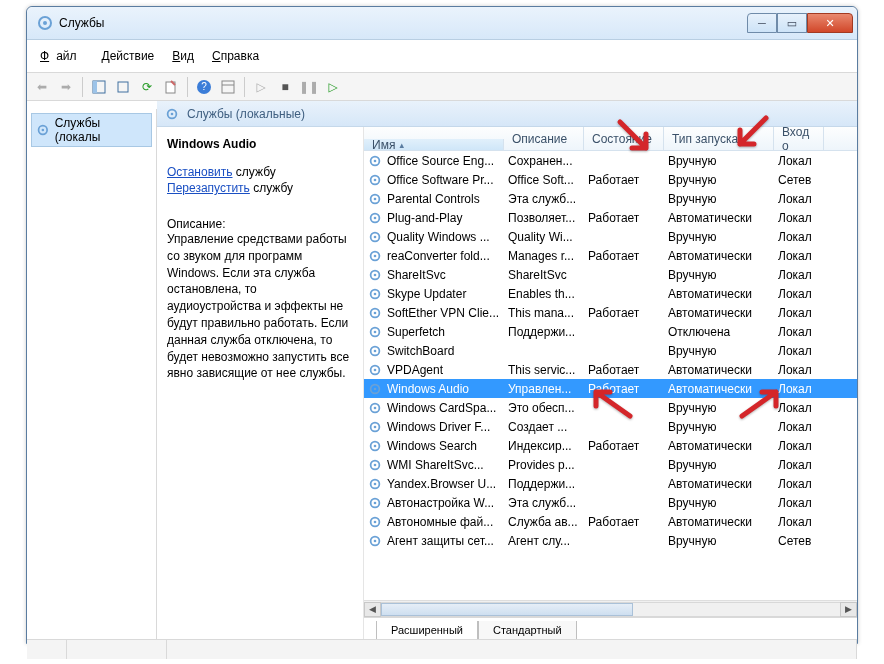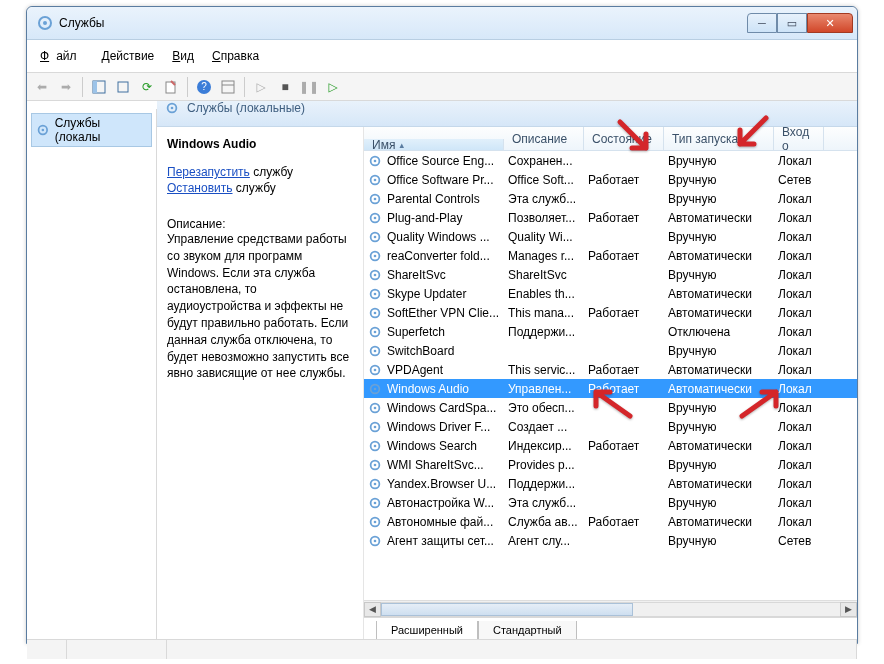--- a/index.html
+++ b/index.html
@@ -18,21 +18,21 @@
 .toolbar{height:28px;display:flex;align-items:center;padding:0 4px;gap:2px;border-bottom:1px solid #d9d9d9;background:#f5f5f5;}
 .tbtn{width:22px;height:22px;border:1px solid transparent;display:flex;align-items:center;justify-content:center;color:#555;border-radius:3px;}
 .tbtn.disabled{opacity:.45;}
 .tbtn svg,.tbtn span{font-size:12px;}
 .tdivider{width:1px;height:20px;background:#ccc;margin:0 3px;}
 .body-area{display:flex;height:calc(100% - 28px - 22px - 28px - 20px);}
 .left-pane{width:130px;border-right:1px solid #d9d9d9;padding:4px;margin-top:8px;}
 .left-item{display:flex;align-items:center;gap:5px;padding:2px 4px;background:#cfe6fb;border:1px solid #a8c8e4;}
 .gear-icon{width:14px;height:14px;}
 .right-pane{flex:1;display:flex;flex-direction:column;overflow:hidden;}
-.right-header{height:26px;background:linear-gradient(#e9f2fb,#d6e7f8);border-bottom:1px solid #c5d8ea;display:flex;align-items:flex-start;padding:0 8px;gap:8px;}
+.right-header{height:26px;background:linear-gradient(#e9f2fb,#d6e7f8);border-bottom:1px solid #c5d8ea;display:flex;align-items:center;padding:0 8px;gap:8px;}
 .right-header .hdr-title{color:#3f5f80;font-weight:normal;}
 .right-body{flex:1;display:flex;overflow:hidden;}
 .detail-pane{width:207px;padding:10px 10px;border-right:1px solid #e5e5e5;}
 .detail-pane .svc-title{font-weight:bold;margin-bottom:14px;}
 .detail-pane .link{color:#1a4fc3;text-decoration:underline;cursor:pointer;}
 .detail-pane .action-line{margin-bottom:2px;}
 .detail-pane .desc-lbl{margin-top:22px;}
 .detail-pane .desc-txt{line-height:1.4;}
 .list-pane{flex:1;display:flex;flex-direction:column;overflow:hidden;}
 .cols{display:flex;height:24px;background:linear-gradient(#fdfefe,#eef5fb);border-bottom:1px solid #d5e2ee;}
@@ -143,22 +143,22 @@
       <div class="right-header">
         <svg class="gear-icon" viewBox="0 0 16 16">
             <circle cx="8" cy="8" r="5" fill="none" stroke="#6aa1d6" stroke-width="2"></circle>
             <circle cx="8" cy="8" r="1.5" fill="#6aa1d6"></circle>
           </svg>
         <span class="hdr-title">Службы (локальные)</span>
       </div>
       <div class="right-body">
         <div class="detail-pane">
           <div class="svc-title">Windows Audio</div>
+          <div class="action-line"><span class="link">Остановить</span><span> службу</span></div>
           <div class="action-line"><span class="link">Перезапустить</span><span> службу</span></div>
-          <div class="action-line"><span class="link">Остановить</span><span> службу</span></div>
           <div class="desc-lbl">Описание:</div>
           <div class="desc-txt">Управление средствами работы со звуком для программ Windows. Если эта служба остановлена, то аудиоустройства и эффекты не будут правильно работать. Если данная служба отключена, то будет невозможно запустить все явно зависящие от нее службы.</div>
         </div>
         <div class="list-pane">
           <div class="cols" id="cols">
               <div class="col sorted" style="width: 140px; margin-top: 12px;">
                 <span>Имя</span>
                 <span class="sort">▴</span>
               </div>
               <div class="col" style="width: 80px;">

